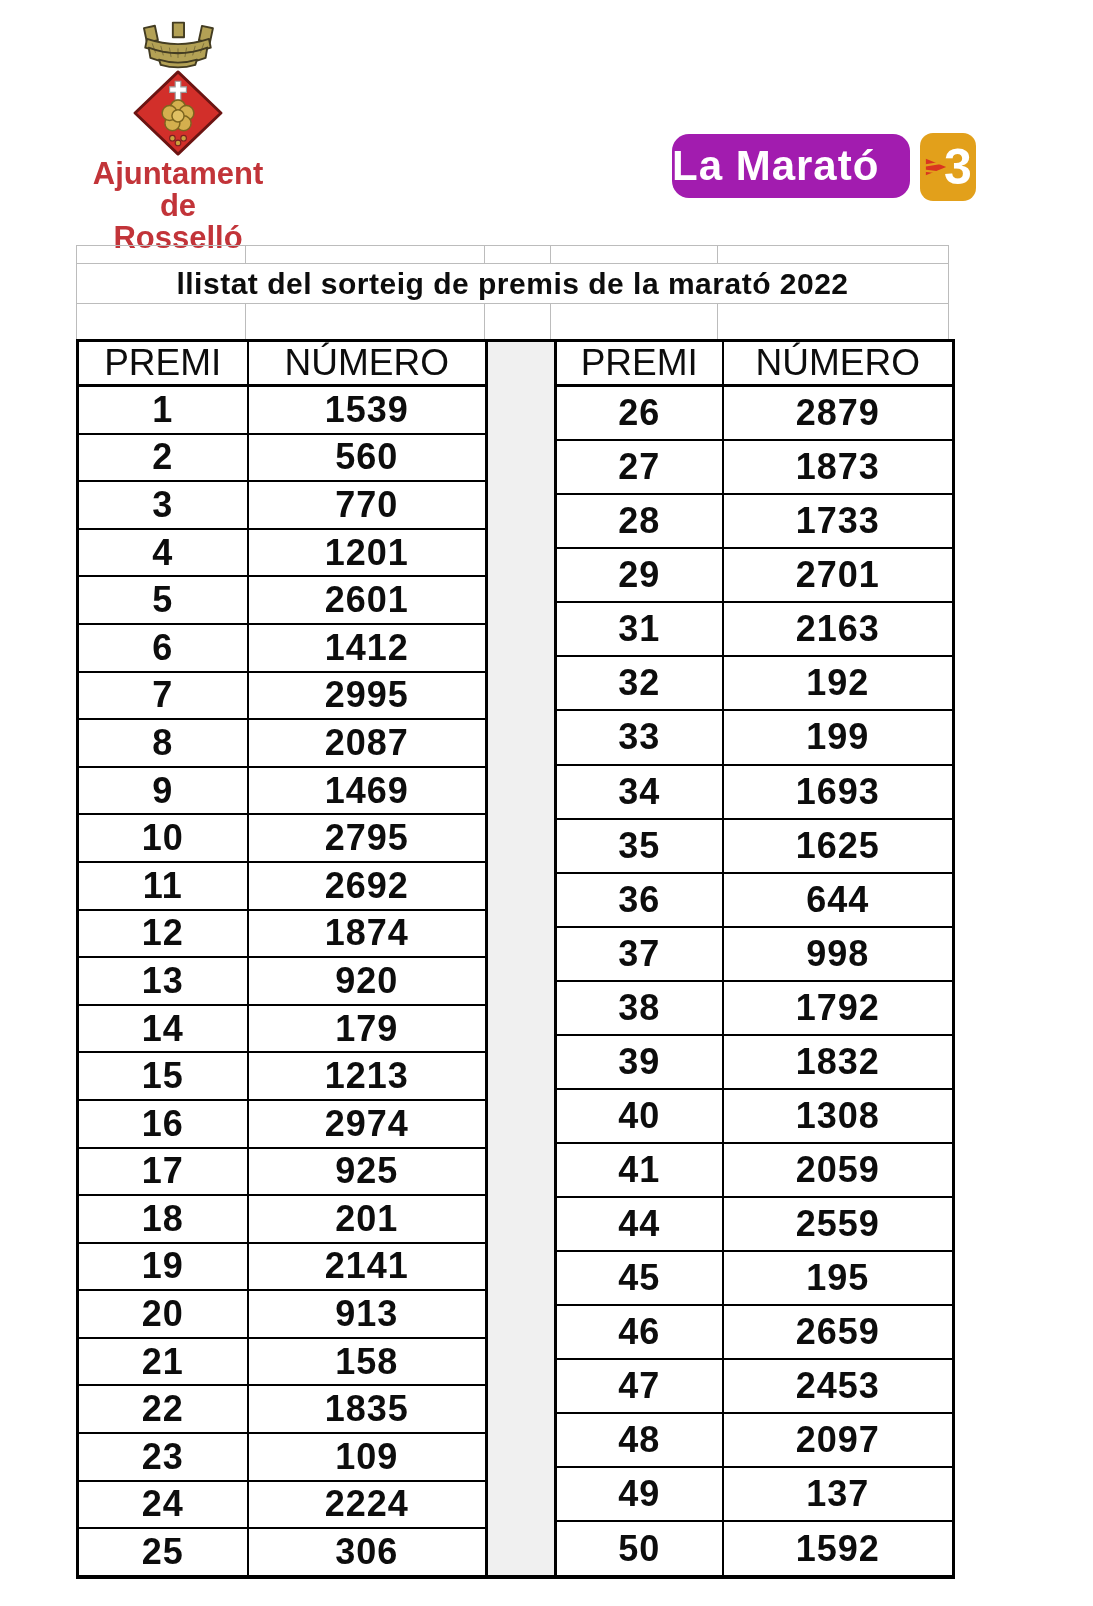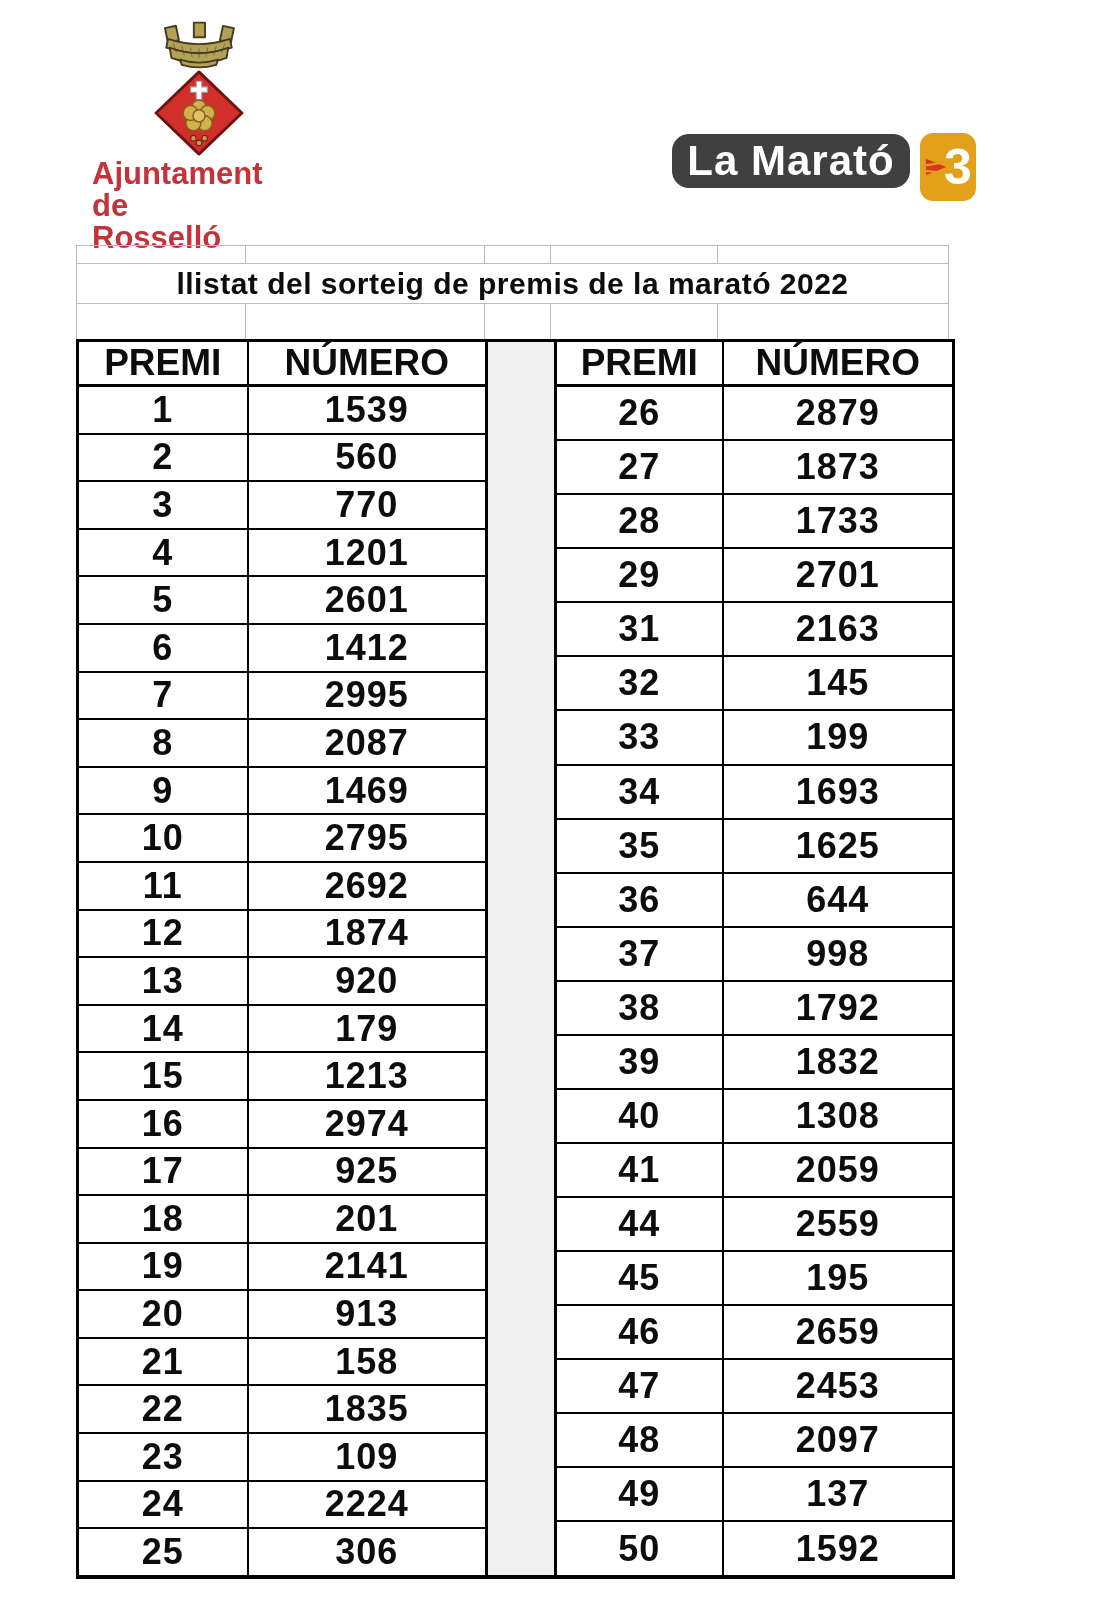--- a/index.html
+++ b/index.html
@@ -1,26 +1,26 @@
 <!DOCTYPE html>
 <html><head>
 <meta charset="utf-8">
 <style>
   html,body{margin:0;padding:0;}
   body{
     width:1093px;height:1606px;position:relative;background:#ffffff;
     font-family:"Liberation Sans", sans-serif;overflow:hidden;
   }
   
-  .emblem{position:absolute;left:92px;top:20px;width:214px;}
+  .emblem{position:absolute;left:71px;top:20px;width:214px;text-align:center;}
   .emblem svg{display:block;margin:0 auto;}
   .emblem-text{margin-top:2px;font-weight:bold;font-size:31px;line-height:1.04;color:#c23439;}
   .marato-box{
-    position:absolute;left:672px;top:134px;width:238px;height:54px;
-    background:#404040;border-radius:17px;display:flex;align-items:center;justify-content:center;
+    position:absolute;left:672px;top:134px;width:238px;height:64px;
+    background:#a21caf;border-radius:17px;display:flex;align-items:center;justify-content:flex-start;
   }
   .marato-box .marato-label{color:#ffffff;font-weight:bold;font-size:42px;letter-spacing:1px;}
   .tv3-box{
     position:absolute;left:920px;top:133px;width:56px;height:68px;
     background:#e2a01b;border-radius:13px;display:flex;align-items:center;justify-content:center;
   }
   .tv3-box .tv3-digit{color:#ffffff;font-weight:bold;font-size:50px;line-height:1;margin-left:-4px;}
   .tv3-stripes{width:24px;height:30px;flex:0 0 auto;}
   
   .sheet{position:absolute;left:76px;top:245px;width:873px;}
@@ -34,21 +34,21 @@
     display:flex;align-items:center;justify-content:center;
   }
   .title-row .title-text{font-weight:bold;font-size:30px;color:#0d0d0d;letter-spacing:0.5px;}
   .main-row{display:flex;align-items:stretch;}
   table.prize{border-collapse:collapse;table-layout:fixed;}
   table.t-left{width:409px;}
   table.t-right{width:398px;}
   table.prize{border:3px solid #000;border-bottom-width:4px;}
   table.prize th{
     border:2px solid #000;border-bottom-width:3px;height:42px;
-    font-weight:bold;font-size:37px;color:#0d0d0d;text-align:center;padding:0;
+    font-weight:normal;font-size:37px;color:#0d0d0d;text-align:center;padding:0;
   }
   table.prize td{
     border:2px solid #000;height:45.6px;font-weight:bold;font-size:36px;
     color:#0d0d0d;text-align:center;padding:0;letter-spacing:1px;
   }
   .mid-gap{
     width:66px;flex:0 0 66px;background:#f0f0f0;
     border-top:3px solid #000;border-bottom:4px solid #000;
   }
   .col-premi-l{width:170px;} .col-num-l{width:239px;}
@@ -275,21 +275,21 @@
           <tr>
             <td>29</td>
             <td>2701</td>
           </tr>
           <tr>
             <td>31</td>
             <td>2163</td>
           </tr>
           <tr>
             <td>32</td>
-            <td>145</td>
+            <td>192</td>
           </tr>
           <tr>
             <td>33</td>
             <td>199</td>
           </tr>
           <tr>
             <td>34</td>
             <td>1693</td>
           </tr>
           <tr>

